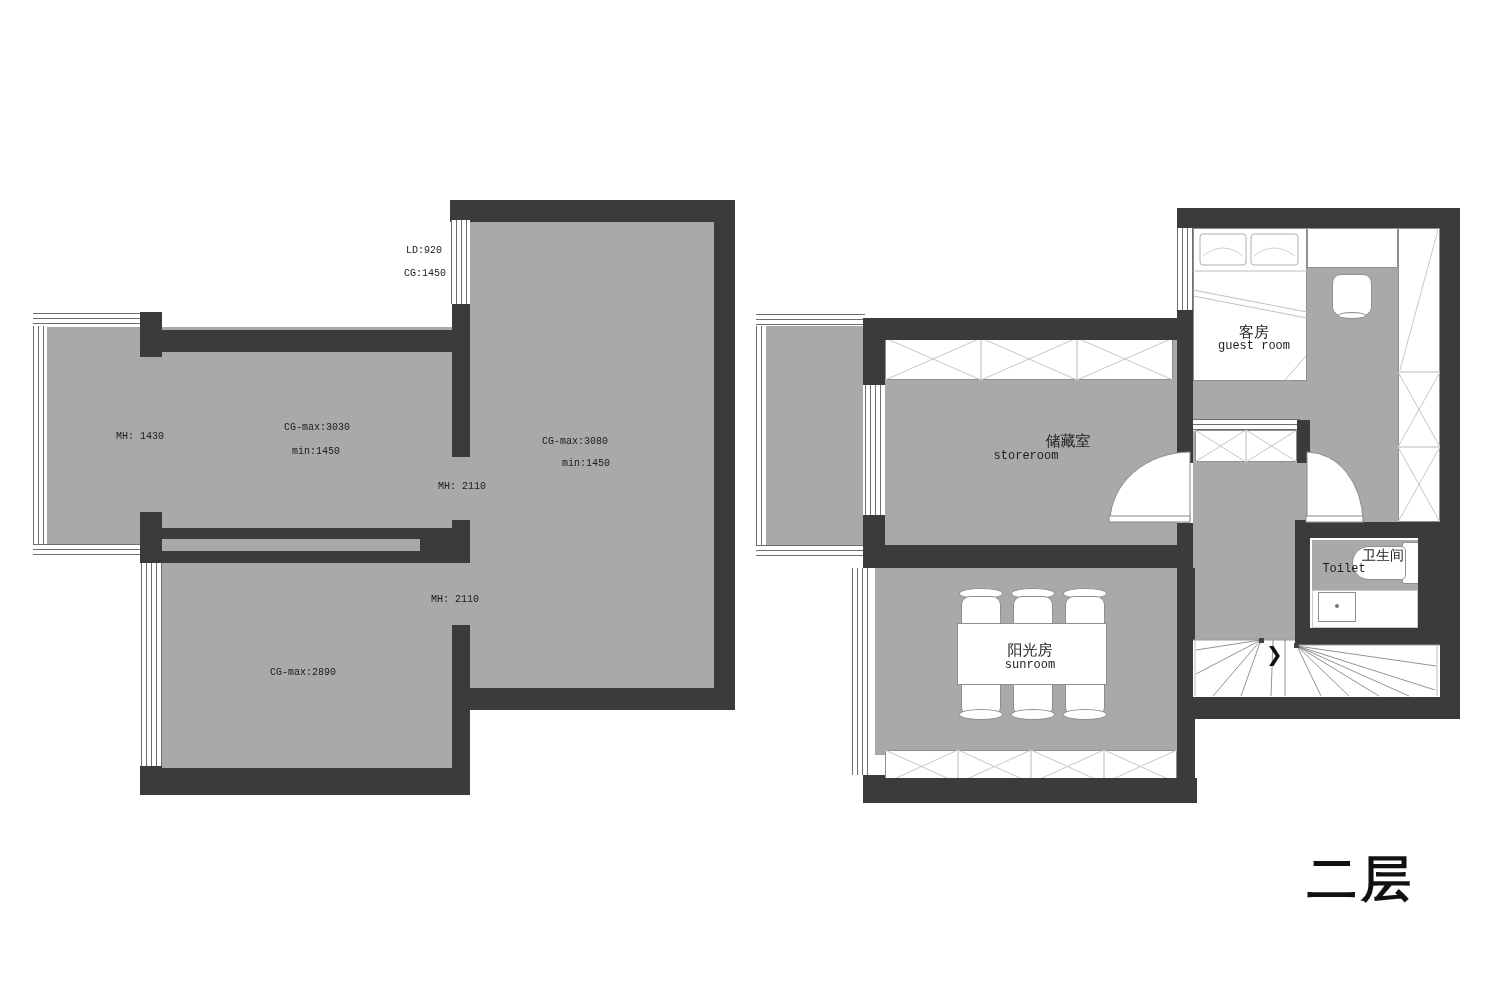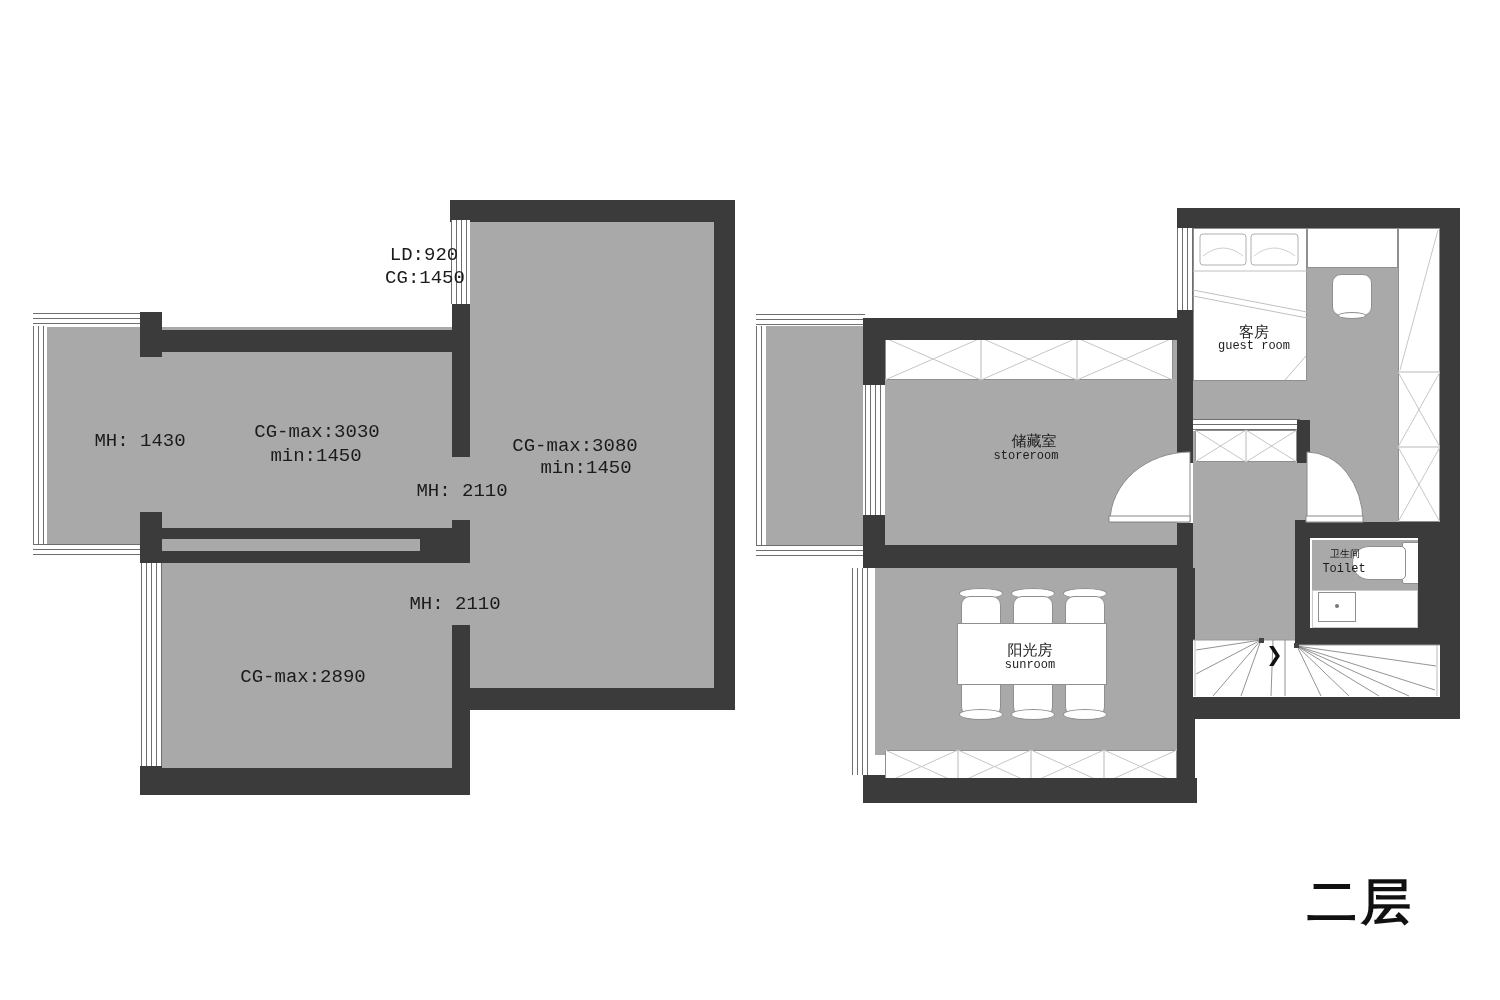--- a/index.html
+++ b/index.html
@@ -7,21 +7,21 @@
           font-family:"Liberation Sans","DejaVu Sans",sans-serif;}
   .layer{position:absolute;inset:0;}
   .wall{position:absolute;background:#3b3b3b;}
   .floor{position:absolute;background:#a9a9a9;}
   .wfix{position:absolute;background:#fff;border:1px solid #8f8f8f;box-sizing:border-box;}
   .winv{position:absolute;background-color:#fff;
         background-image:repeating-linear-gradient(to right,#6e6e6e 0,#6e6e6e 1px,transparent 1px,transparent 5px);}
   .winh{position:absolute;background-color:#fff;
         background-image:repeating-linear-gradient(to bottom,#6e6e6e 0,#6e6e6e 1px,transparent 1px,transparent 5px);}
   .lbl{position:absolute;transform:translateX(-50%);white-space:nowrap;color:#1b1b1b;
-       font-family:"Liberation Mono","DejaVu Sans Mono",monospace;font-size:19px;line-height:1.1;}
+       font-family:"Liberation Mono","DejaVu Sans Mono",monospace;font-size:10px;line-height:1.1;}
   .zh{font-family:"Liberation Sans","DejaVu Sans",sans-serif;font-size:15px;}
   .en{font-size:12px;}
   .title{font-family:"Liberation Sans","DejaVu Sans",sans-serif;font-size:50px;font-weight:600;
          letter-spacing:4px;color:#111;}
   .chair{position:absolute;background:#fff;border:1px solid #8f8f8f;border-radius:9px;box-sizing:border-box;}
   .cap{position:absolute;background:#fff;border:1px solid #8f8f8f;border-radius:50%;box-sizing:border-box;}
   svg.fix{position:absolute;overflow:visible;}
   .arrow{position:absolute;font-size:20px;font-weight:bold;color:#111;line-height:1;}
   .dot{position:absolute;width:4px;height:4px;border-radius:50%;background:#777;}
 </style>
@@ -216,25 +216,25 @@
         <line x1="104" y1="10" x2="242" y2="54"></line>
           <line x1="104" y1="10" x2="243" y2="30"></line>
       </g>
       <line x1="2" y1="4" x2="2" y2="60" stroke="#bbb"></line>
       <line x1="244" y1="9" x2="244" y2="60" stroke="#bbb"></line>
       <rect x="66" y="2" width="5" height="5" fill="#444"></rect>
       <rect x="101" y="7" width="5" height="5" fill="#444"></rect>
     </svg>
     <div class="arrow" style="left:1266px;top:644px">❯</div>
 
-    <div class="lbl zh" style="left:1034px;top:433px">储藏室</div>
+    <div class="lbl zh" style="left:1068px;top:433px">储藏室</div>
     <div class="lbl en" style="left:1026px;top:450px">storeroom</div>
     <div class="lbl zh" style="left:1030px;top:642px">阳光房</div>
     <div class="lbl en" style="left:1030px;top:659px">sunroom</div>
     <div class="lbl zh" style="left:1254px;top:324px">客房</div>
     <div class="lbl en" style="left:1254px;top:340px">guest room</div>
-    <div class="lbl zh" style="left:1345px;top:548px;font-size:10px">卫生间</div>
+    <div class="lbl zh" style="left:1383px;top:548px;font-size:14px">卫生间</div>
     <div class="lbl en" style="left:1344px;top:563px">Toilet</div>
   </div>
 
-  <div class="lbl title" style="left:1361px;top:875px">二层</div>
+  <div class="lbl title" style="left:1361px;top:852px">二层</div>
 
 </div>
 
 </body></html>

